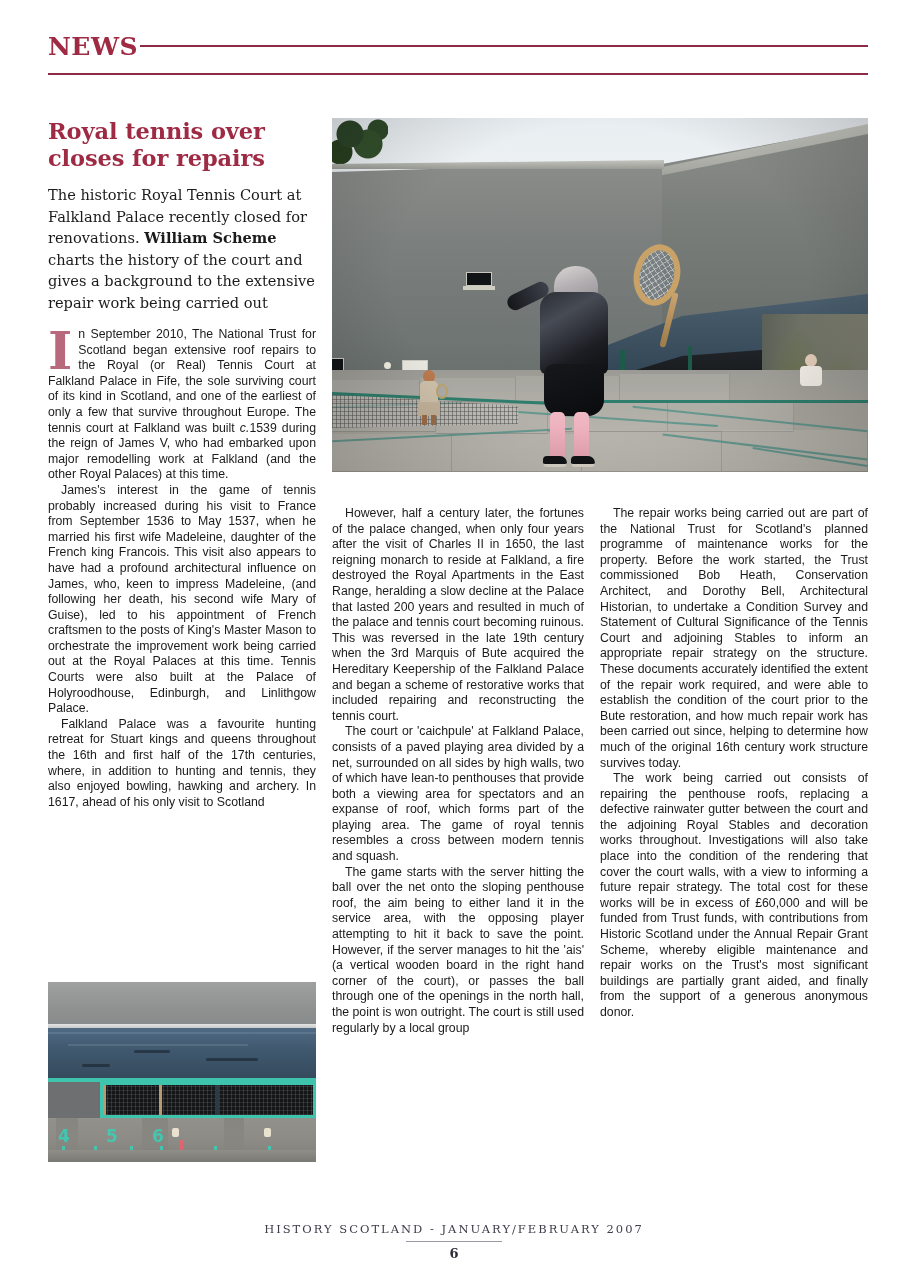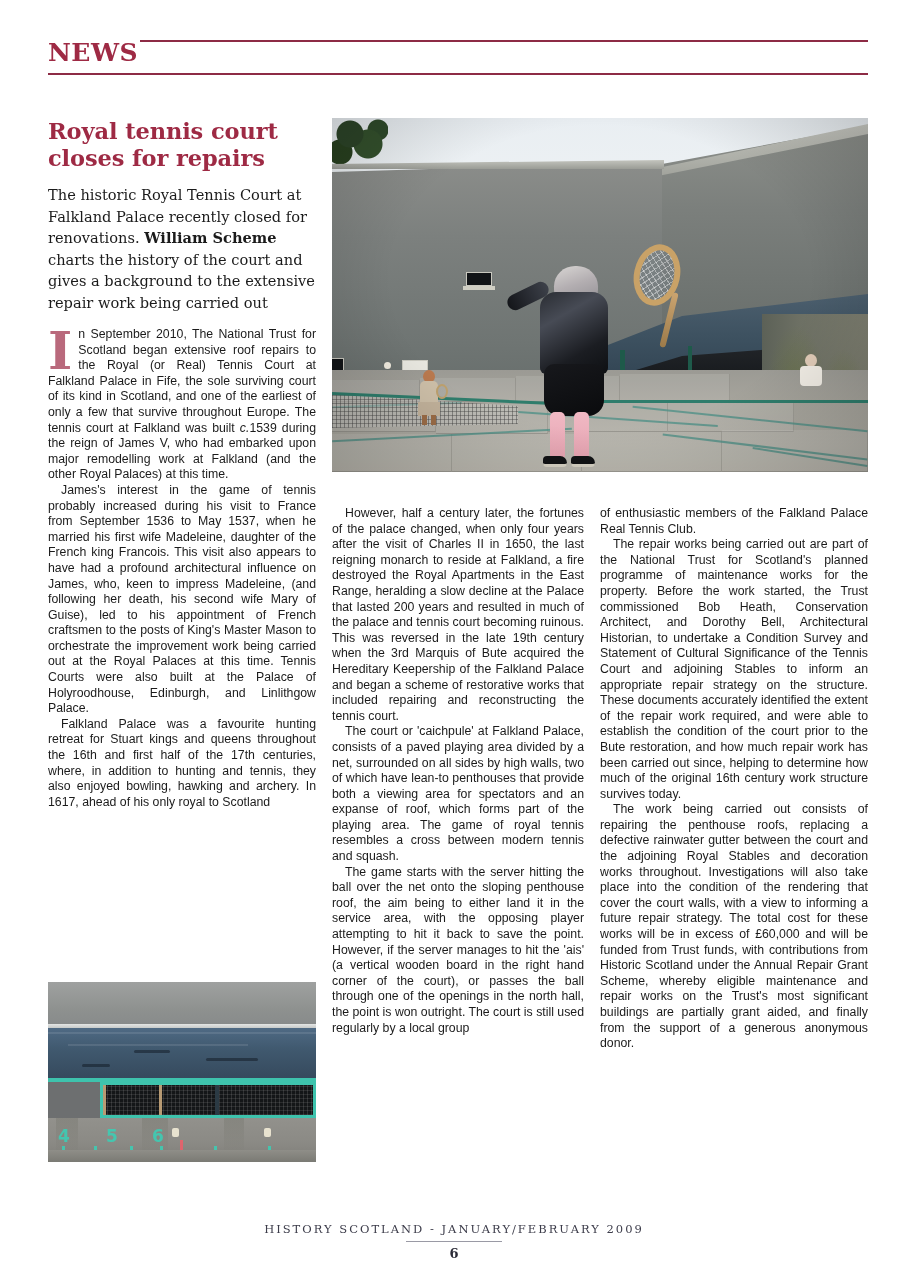--- a/index.html
+++ b/index.html
@@ -22,25 +22,25 @@
     left: 0; top: 0;
     width: 908px;
     height: 1280px;
     background: #fff;
   }
 
   
   .section-head {
     position: absolute;
     left: 48px;
-    top: 40px;
+    top: 28px;
     width: 820px;
     height: 40px;
     display: flex;
-    align-items: flex-start;
+    align-items: center;
   }
   .section-head-title {
     font-family: "DejaVu Serif", serif;
     font-weight: 700;
     font-size: 25px;
     letter-spacing: 0.5px;
     color: #9e2a44;
     line-height: 1;
     padding-bottom: 3px;
     white-space: nowrap;
@@ -421,39 +421,38 @@
 <div class="page">
 
   <div class="section-head">
     <div class="section-head-title">NEWS</div>
     <div class="section-head-rule"></div>
   </div>
   <div class="section-head-underline"></div>
 
   <div class="col" id="col1">
     <div class="headline">
-      <span>Royal tennis court</span><br>
+      <span>Royal tennis over</span><br>
       <span>closes for repairs</span>
     </div>
     <div class="standfirst">
       <span>The historic Royal Tennis Court at Falkland Palace recently closed for renovations. </span><b>William Scheme</b><span> charts the history of the court and gives a background to the extensive repair work being carried out</span>
     </div>
     <p class="first"><span class="dropcap">I</span><span>n September 2010, The National Trust for Scotland began extensive roof repairs to the Royal (or Real) Tennis Court at Falkland Palace in Fife, the sole surviving court of its kind in Scotland, and one of the earliest of only a few that survive throughout Europe. The tennis court at Falkland was built </span><i>c.</i><span>1539 during the reign of James V, who had embarked upon major remodelling work at Falkland (and the other Royal Palaces) at this time.</span></p>
     <p><span>James's interest in the game of tennis probably increased during his visit to France from September 1536 to May 1537, when he married his first wife Madeleine, daughter of the French king Francois. This visit also appears to have had a profound architectural influence on James, who, keen to impress Madeleine, (and following her death, his second wife Mary of Guise), led to his appointment of French craftsmen to the posts of King's Master Mason to orchestrate the improvement work being carried out at the Royal Palaces at this time. Tennis Courts were also built at the Palace of Holyroodhouse, Edinburgh, and Linlithgow Palace.</span></p>
-    <p><span>Falkland Palace was a favourite hunting retreat for Stuart kings and queens throughout the 16th and first half of the 17th centuries, where, in addition to hunting and tennis, they also enjoyed bowling, hawking and archery. In 1617, ahead of his only royal to Scotland</span></p>
+    <p><span>Falkland Palace was a favourite hunting retreat for Stuart kings and queens throughout the 16th and first half of the 17th centuries, where, in addition to hunting and tennis, they also enjoyed bowling, hawking and archery. In 1617, ahead of his only visit to Scotland</span></p>
   </div>
 
   <div class="col" id="col2">
     <p><span>However, half a century later, the fortunes of the palace changed, when only four years after the visit of Charles II in 1650, the last reigning monarch to reside at Falkland, a fire destroyed the Royal Apartments in the East Range, heralding a slow decline at the Palace that lasted 200 years and resulted in much of the palace and tennis court becoming ruinous. This was reversed in the late 19th century when the 3rd Marquis of Bute acquired the Hereditary Keepership of the Falkland Palace and began a scheme of restorative works that included repairing and reconstructing the tennis court.</span></p>
     <p><span>The court or 'caichpule' at Falkland Palace, consists of a paved playing area divided by a net, surrounded on all sides by high walls, two of which have lean-to penthouses that provide both a viewing area for spectators and an expanse of roof, which forms part of the playing area. The game of royal tennis resembles a cross between modern tennis and squash.</span></p>
     <p><span>The game starts with the server hitting the ball over the net onto the sloping penthouse roof, the aim being to either land it in the service area, with the opposing player attempting to hit it back to save the point. However, if the server manages to hit the 'ais' (a vertical wooden board in the right hand corner of the court), or passes the ball through one of the openings in the north hall, the point is won outright. The court is still used regularly by a local group</span></p>
   </div>
 
   <div class="col" id="col3">
-    <p class="first"><span>of enthusiastic members of the Falkland Palace Real Tennis Club.</span></p>
     <p><span>The repair works being carried out are part of the National Trust for Scotland's planned programme of maintenance works for the property. Before the work started, the Trust commissioned Bob Heath, Conservation Architect, and Dorothy Bell, Architectural Historian, to undertake a Condition Survey and Statement of Cultural Significance of the Tennis Court and adjoining Stables to inform an appropriate repair strategy on the structure. These documents accurately identified the extent of the repair work required, and were able to establish the condition of the court prior to the Bute restoration, and how much repair work has been carried out since, helping to determine how much of the original 16th century work structure survives today.</span></p>
     <p><span>The work being carried out consists of repairing the penthouse roofs, replacing a defective rainwater gutter between the court and the adjoining Royal Stables and decoration works throughout. Investigations will also take place into the condition of the rendering that cover the court walls, with a view to informing a future repair strategy. The total cost for these works will be in excess of £60,000 and will be funded from Trust funds, with contributions from Historic Scotland under the Annual Repair Grant Scheme, whereby eligible maintenance and repair works on the Trust's most significant buildings are partially grant aided, and finally from the support of a generous anonymous donor.</span></p>
   </div>
 
   <div class="photo" id="photo-main">
     <div class="p1-sky"></div>
     <div class="p1-tree"></div>
 
     <div class="p1-wall-right"></div>
     <div class="p1-wall-right-cap"></div>
@@ -578,18 +577,18 @@
     <div class="p2-tick" style="left:220px; top:164px;"></div>
 
     <div class="p2-light" style="left:124px; top:146px;"></div>
     <div class="p2-light" style="left:216px; top:146px;"></div>
 
     <div class="p2-floor"></div>
   </div>
 
 
   <div class="footer">
-    <div class="footer-line">HISTORY SCOTLAND - JANUARY/FEBRUARY 2009</div>
+    <div class="footer-line">HISTORY SCOTLAND - JANUARY/FEBRUARY 2007</div>
     <div class="footer-rule"></div>
     <div class="footer-page">6</div>
   </div>
 
 </div>
 
 </body></html>

